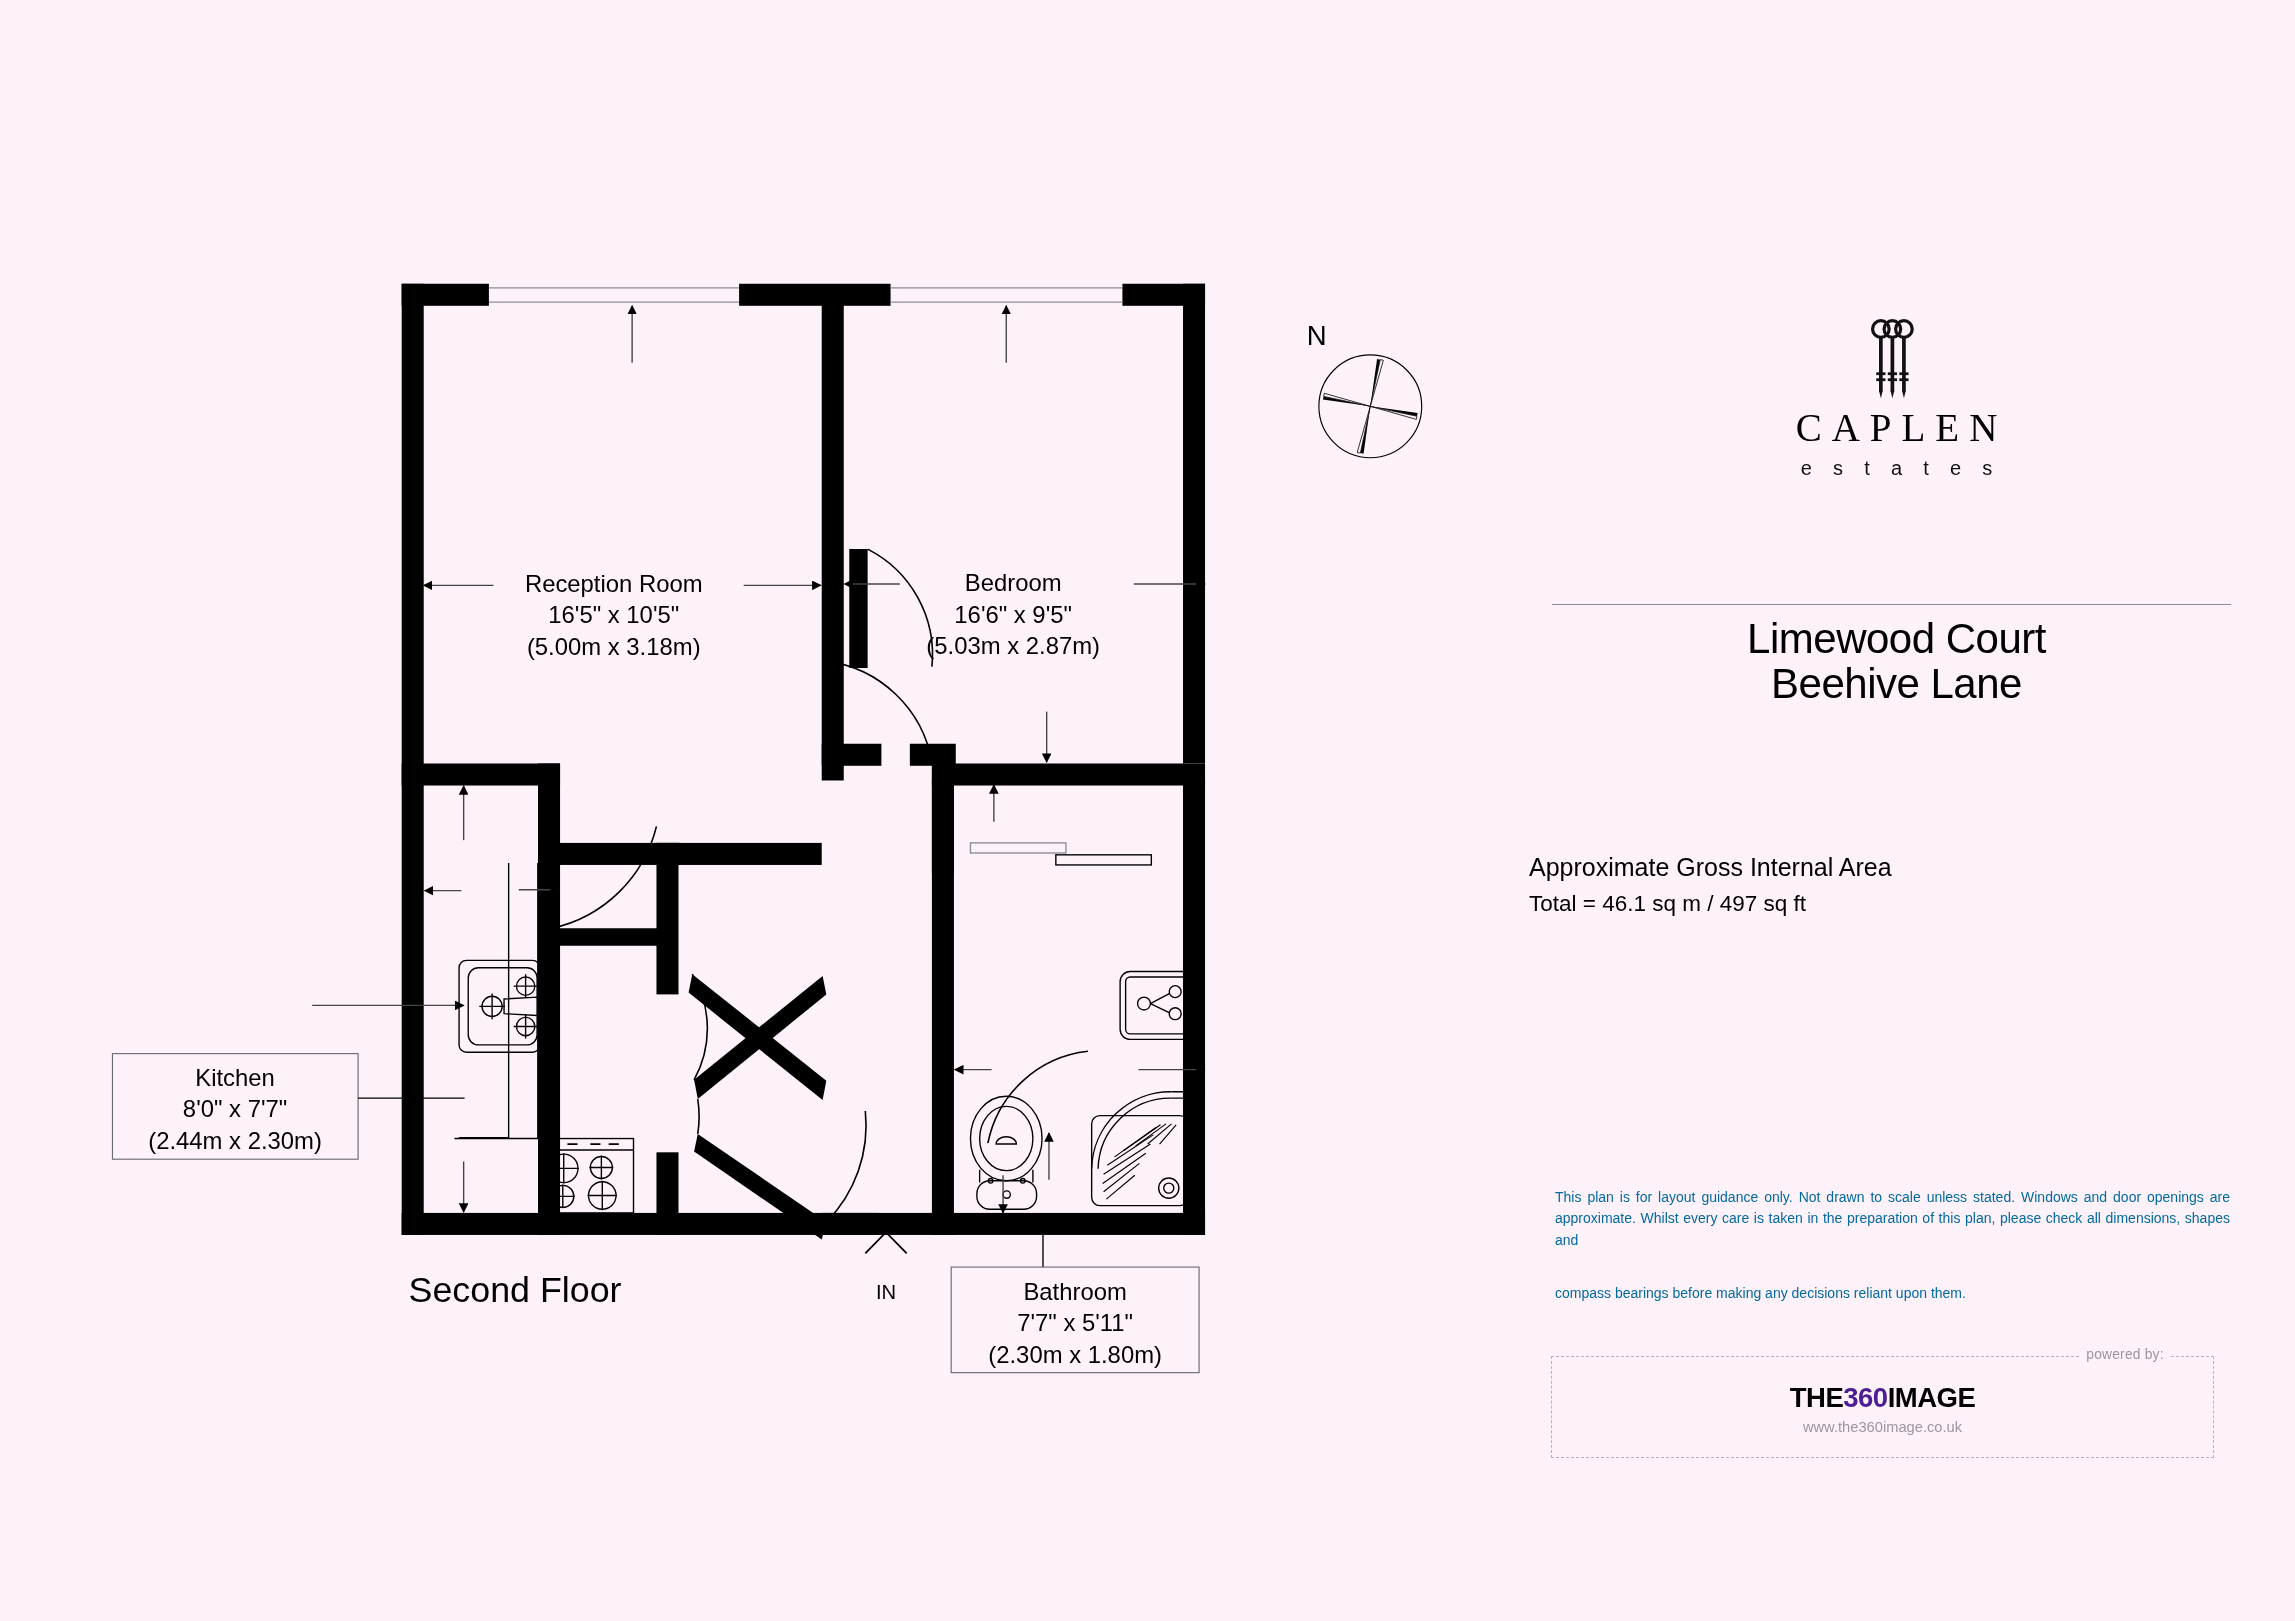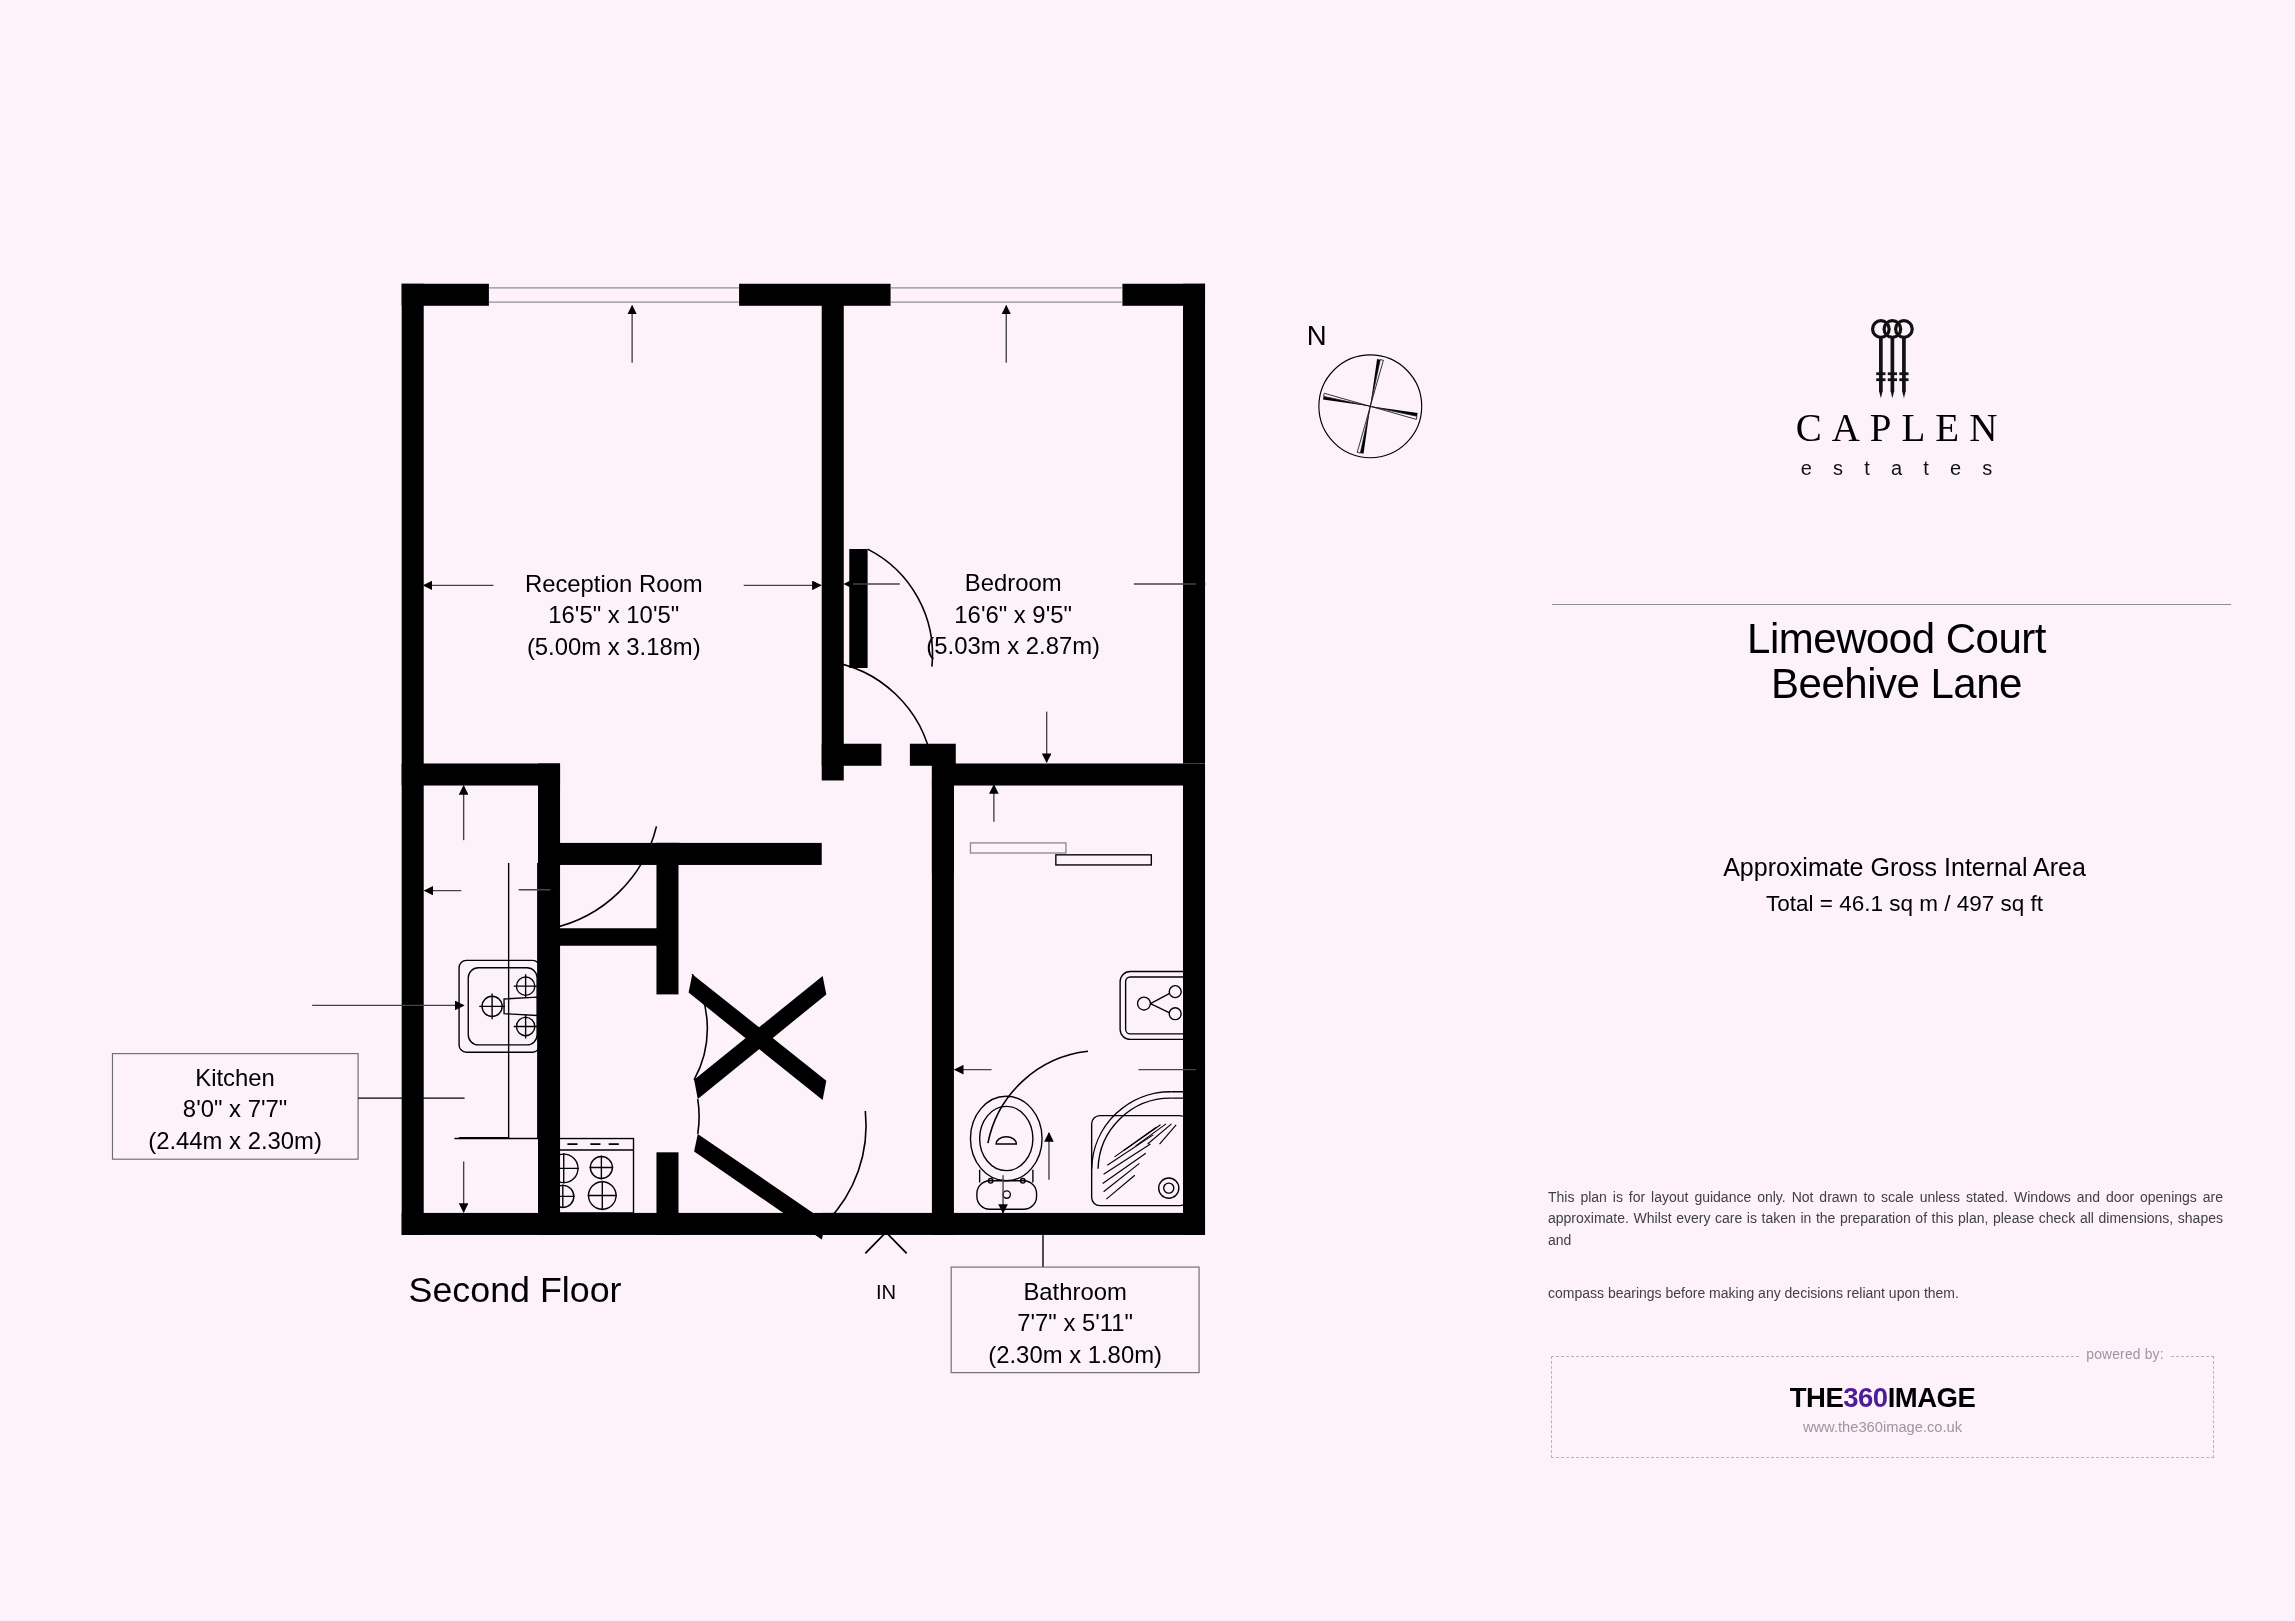--- a/index.html
+++ b/index.html
@@ -36,27 +36,27 @@
   }
 
   #rule{
     position:absolute;left:23px;top:604px;width:679px;height:0.5px;
     background:#8d8d96;
   }
 
   #title-block{position:absolute;left:0;top:617px;width:735px;text-align:center;}
   .addr-line{font-size:42px;line-height:1.07;font-weight:400;letter-spacing:-0.5px;}
 
-  #area-block{position:absolute;left:8px;top:852px;width:735px;text-align:center;}
+  #area-block{position:absolute;left:0;top:852px;width:735px;text-align:left;}
   .area-head{font-size:25px;line-height:1.25;}
   .area-total{font-size:22.5px;line-height:1.3;margin-top:6px;}
 
   #disclaimer{
-    position:absolute;left:19px;top:1187px;width:675px;
-    font-size:14px;line-height:1.52;color:#404040;
+    position:absolute;left:26px;top:1187px;width:675px;
+    font-size:14px;line-height:1.52;color:#0369a1;
     text-align:justify;
   }
   #disclaimer .last{display:block;margin-top:32px;}
 
   #powered-box{
     position:absolute;left:22px;top:1356px;width:661px;height:100px;
     border:0.5px dashed #b9b2bd;
   }
   #powered-label{
     position:absolute;right:42px;top:-10px;

